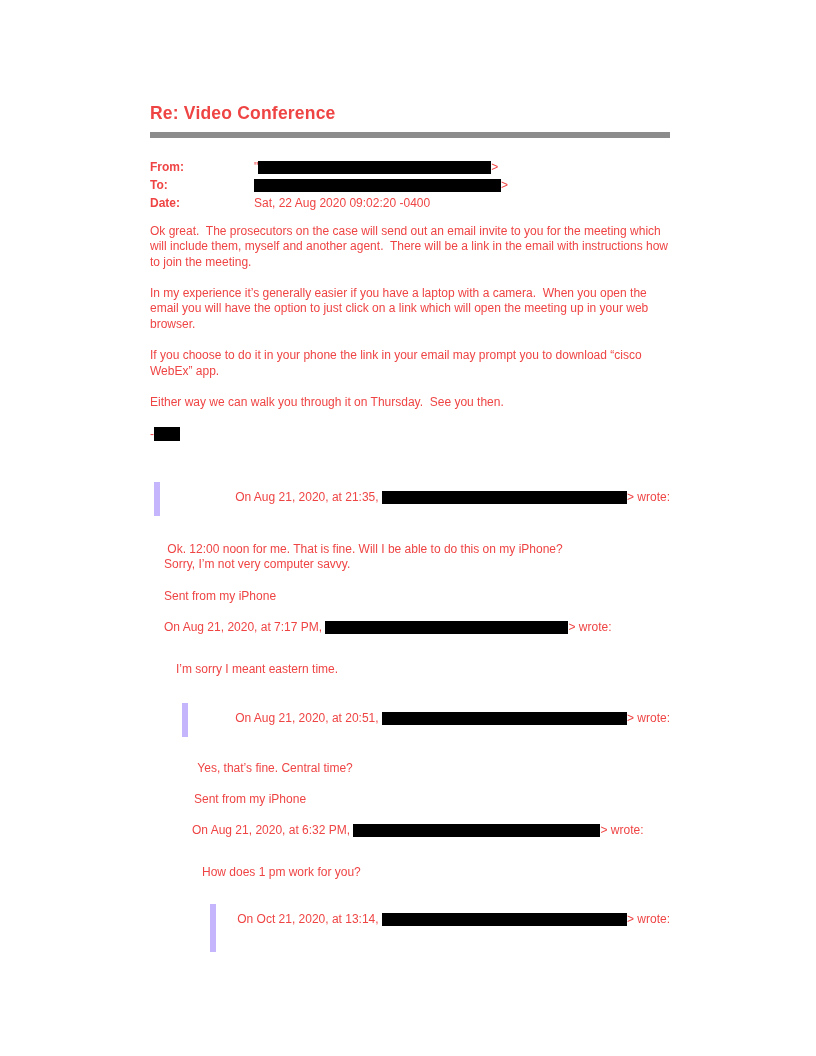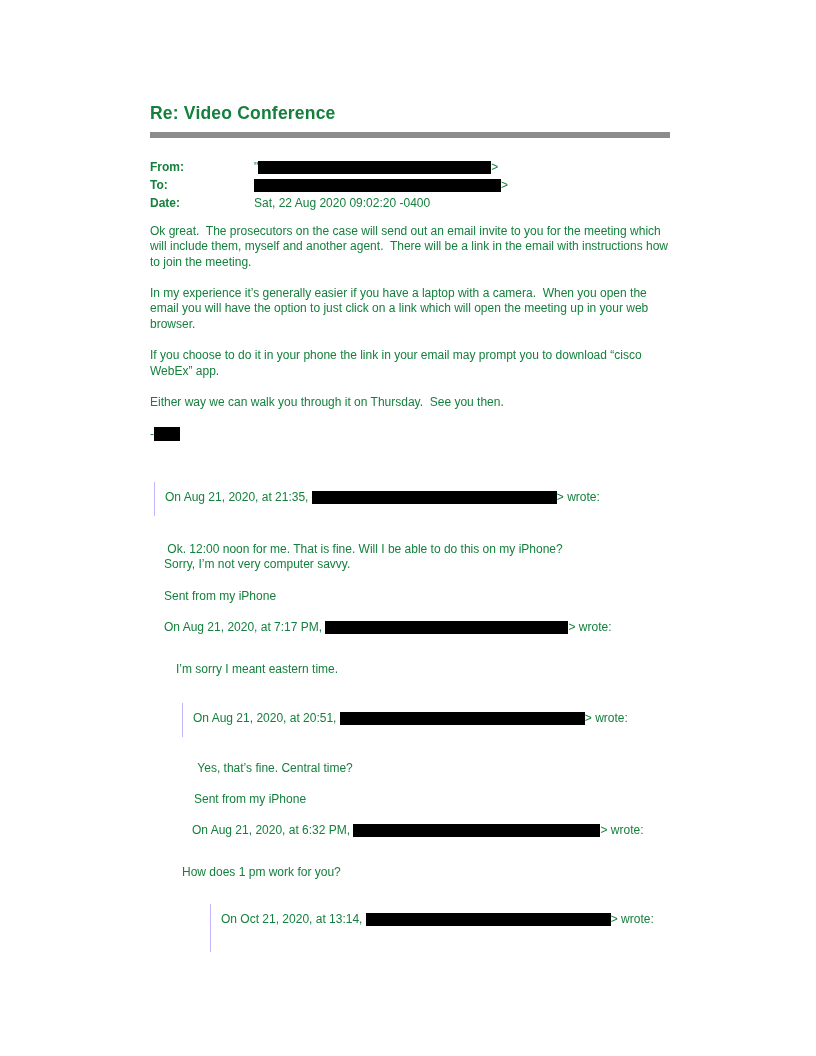--- a/index.html
+++ b/index.html
@@ -6,21 +6,21 @@
   html, body { background: #ffffff; }
   .page {
     position: relative;
     width: 732px;
     min-height: 1056px;
     margin: 0 auto;
     background: #ffffff;
     font-family: "Liberation Sans", sans-serif;
     font-size: 12px;
     line-height: 1.29;
-    color: #15803d;
+    color: #ef4444;
     padding: 102px 104px 40px 108px;
   }
   .subject {
     font-size: 17.5px;
     font-weight: 700;
     letter-spacing: 0.2px;
     margin: 0 0 7px 0;
   }
   .subject-rule {
     height: 6px;
@@ -42,36 +42,37 @@
   .r-from { width: 233px; }
   .r-to   { width: 247px; }
   .r-sig  { width: 26px; height: 14px; }
   .r-a1 { width: 245px; }
   .r-a2 { width: 243px; }
   .r-a3 { width: 245px; }
   .r-a4 { width: 247px; }
   .r-a5 { width: 245px; }
   .attr { white-space: pre-wrap; margin-bottom: 24px; }
   .barred {
-    border-left: 1px solid #c4b5fd;
+    border-left: 6px solid #c4b5fd;
     padding: 8px 0 10px 10px;
+    text-align: right;
   }
   .barred.tall { padding-bottom: 24px; }
   .qtext { white-space: pre-wrap; }
   .mb16 { margin-bottom: 16px; }
-  .mb24 { margin-bottom: 24px; }
+  .mb24 { margin-bottom: 24px; padding-left: 8px; }
   .mb26 { margin-bottom: 26px; }
   
   .ml-a { margin-left: 4px; }    
   .ml-b { margin-left: 14px; }   
   .ml-c { margin-left: 26px; }   
   .ml-d { margin-left: 32px; }   
   .ml-e { margin-left: 44px; }   
   .ml-f { margin-left: 42px; }   
-  .ml-g { margin-left: 32px; }   
+  .ml-g { margin-left: 44px; }   
   .ml-h { margin-left: 60px; }   
 </style>
 </head>
 <body>
 
 <div class="page">
 
   <h1 class="subject">Re: Video Conference</h1>
   <div class="subject-rule"></div>
 

